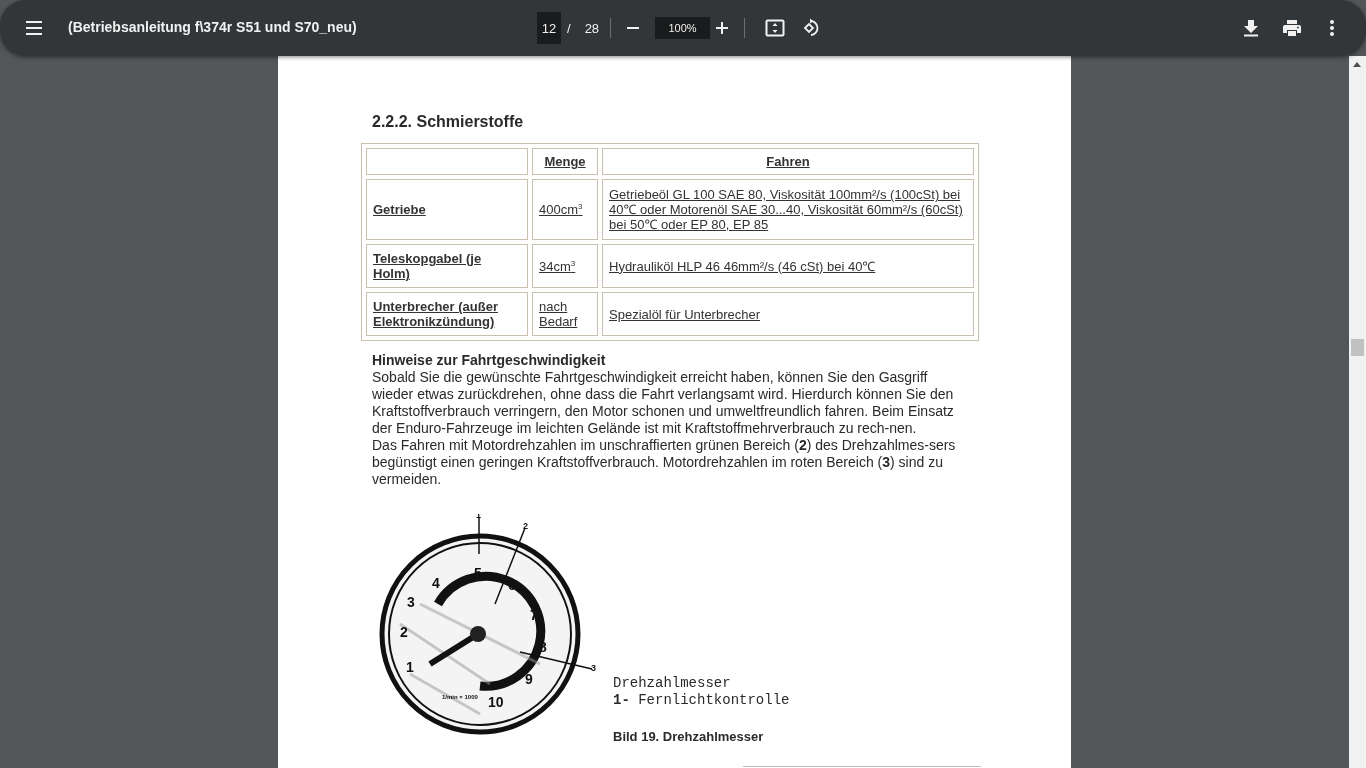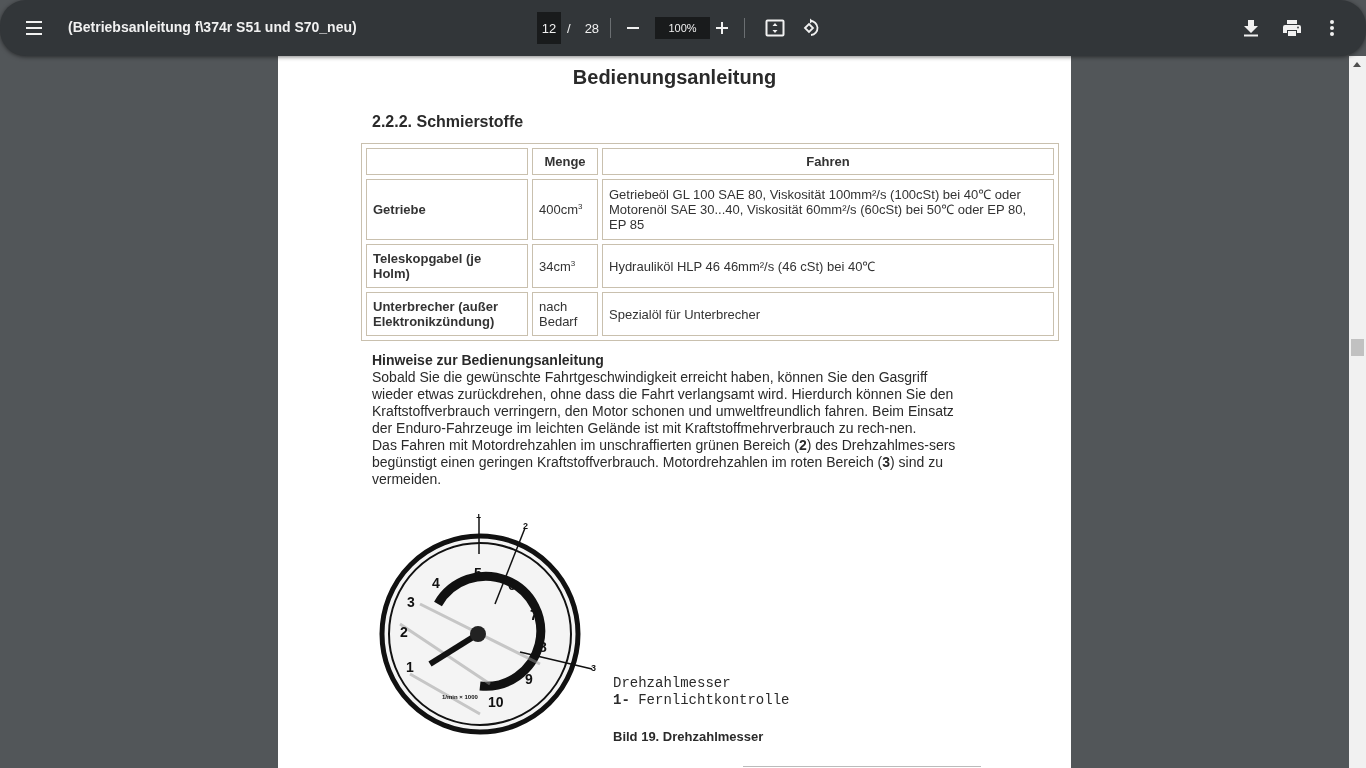--- a/index.html
+++ b/index.html
@@ -14,21 +14,21 @@
   .divider { position: absolute; top: 18px; width: 1px; height: 20px; background: #6b6f72; }
   .icon-btn { position: absolute; top: 14px; width: 28px; height: 28px; display: flex; align-items: center; justify-content: center; cursor: pointer; }
   .zoom-box { position: absolute; left: 655px; top: 17px; width: 55px; height: 22px; background: #191b1c; color: #f1f1f1; font-size: 11px; display: flex; align-items: center; justify-content: center; }
   .viewer { position: absolute; left: 0; top: 56px; width: 1366px; height: 712px; }
   .page { position: absolute; left: 278px; top: 56px; width: 793px; height: 720px; background: #ffffff; }
   .scrollbar { position: absolute; right: 0; top: 56px; width: 17px; height: 712px; background: #f1f1f1; }
   .scroll-up { position: absolute; left: 4px; top: 6px; width: 0; height: 0; border-left: 4px solid transparent; border-right: 4px solid transparent; border-bottom: 5px solid #505050; }
   .scroll-thumb { position: absolute; left: 2px; top: 283px; width: 13px; height: 17px; background: #c1c1c1; }
   .h1 { position: absolute; left: 0; width: 793px; top: 10px; text-align: center; font-size: 20px; font-weight: bold; color: #2a2a2a; }
   .h2 { position: absolute; left: 94px; top: 57px; font-size: 16px; font-weight: bold; color: #2a2a2a; }
-  .lub-table { position: absolute; left: 83px; top: 87px; width: 698px; border: 1px solid #c9c0ae; border-spacing: 4px; font-size: 13px; color: #333; }
+  .lub-table { position: absolute; left: 83px; top: 87px; width: 618px; border: 1px solid #c9c0ae; border-spacing: 4px; font-size: 13px; color: #333; text-decoration: underline; }
   .lub-table td, .lub-table th { border: 1px solid #c9c0ae; padding: 3px 6px; vertical-align: middle; line-height: 15px; }
   .lub-table th { font-weight: bold; text-align: center; height: 27px; }
   .lub-table td.name { font-weight: bold; width: 162px; }
   .lub-table td.qty { width: 66px; }
   .text-block { position: absolute; left: 94px; top: 296px; width: 600px; font-size: 14px; color: #2a2a2a; line-height: 17px; }
   .text-block .bold { font-weight: bold; }
   .gauge { position: absolute; left: 92px; top: 458px; width: 230px; height: 224px; }
   .caption { position: absolute; left: 335px; top: 619px; font-size: 14px; color: #2a2a2a; line-height: 17px; font-family: Liberation Mono, monospace; }
   .fig-title { position: absolute; left: 335px; top: 673px; font-size: 13px; font-weight: bold; color: #2a2a2a; }
   .foot-line { position: absolute; left: 465px; top: 710px; width: 238px; height: 1px; background: #bbb; }
@@ -99,21 +99,20 @@
         <circle cx="3" cy="3" r="2" fill="#f1f1f1"></circle>
         <circle cx="3" cy="9" r="2" fill="#f1f1f1"></circle>
         <circle cx="3" cy="15" r="2" fill="#f1f1f1"></circle>
       </svg>
   </div>
 </div>
 
 <div class="viewer"></div>
 
 <div class="page">
-  <div class="h1">Bedienungsanleitung</div>
   <div class="h2">2.2.2. Schmierstoffe</div>
 
   <table class="lub-table">
     <tbody>
         <tr>
       <th></th>
       <th>Menge</th>
       <th>Fahren</th>
     </tr>
     <tr style="height:61px">
@@ -128,21 +127,21 @@
     </tr>
     <tr style="height:44px">
       <td class="name">Unterbrecher (außer Elektronikzündung)</td>
       <td class="qty">nach Bedarf</td>
       <td>Spezialöl für Unterbrecher</td>
     </tr>
   </tbody>
     </table>
 
   <div class="text-block">
-    <div class="bold">Hinweise zur Bedienungsanleitung</div>
+    <div class="bold">Hinweise zur Fahrtgeschwindigkeit</div>
     <div>Sobald Sie die gewünschte Fahrtgeschwindigkeit erreicht haben, können Sie den Gasgriff wieder etwas zurückdrehen, ohne dass die Fahrt verlangsamt wird. Hierdurch können Sie den Kraftstoffverbrauch verringern, den Motor schonen und umweltfreundlich fahren. Beim Einsatz der Enduro-Fahrzeuge im leichten Gelände ist mit Kraftstoffmehrverbrauch zu rech-nen.</div>
     <div><span>Das Fahren mit Motordrehzahlen im unschraffierten grünen Bereich (</span><span class="bold">2</span><span>) des Drehzahlmes-sers begünstigt einen geringen Kraftstoffverbrauch. Motordrehzahlen im roten Bereich (</span><span class="bold">3</span><span>) sind zu vermeiden.</span></div>
   </div>
 
   <svg class="gauge" viewBox="0 0 230 224">
     <circle cx="110" cy="120" r="98" fill="#f4f4f4" stroke="#111" stroke-width="5"></circle>
     <circle cx="110" cy="120" r="91" fill="none" stroke="#111" stroke-width="2"></circle>
     <path d="M68 90 A55 55 0 1 1 110 172" fill="none" stroke="#111" stroke-width="9"></path>
     <path d="M30 110 L120 170 M50 90 L170 150 M40 160 L110 200" stroke="#999" stroke-width="3" opacity=".5"></path>
     <line x1="108" y1="120" x2="60" y2="150" stroke="#111" stroke-width="6"></line>

